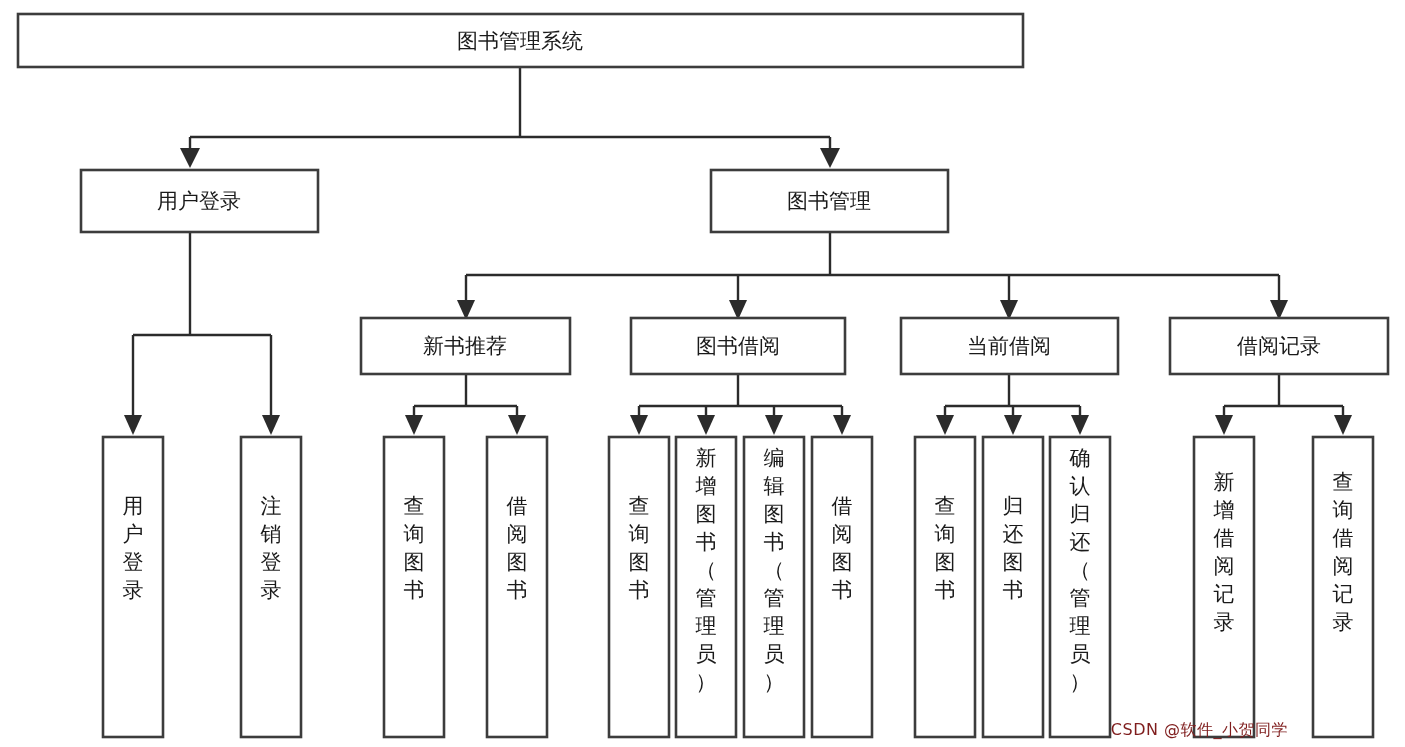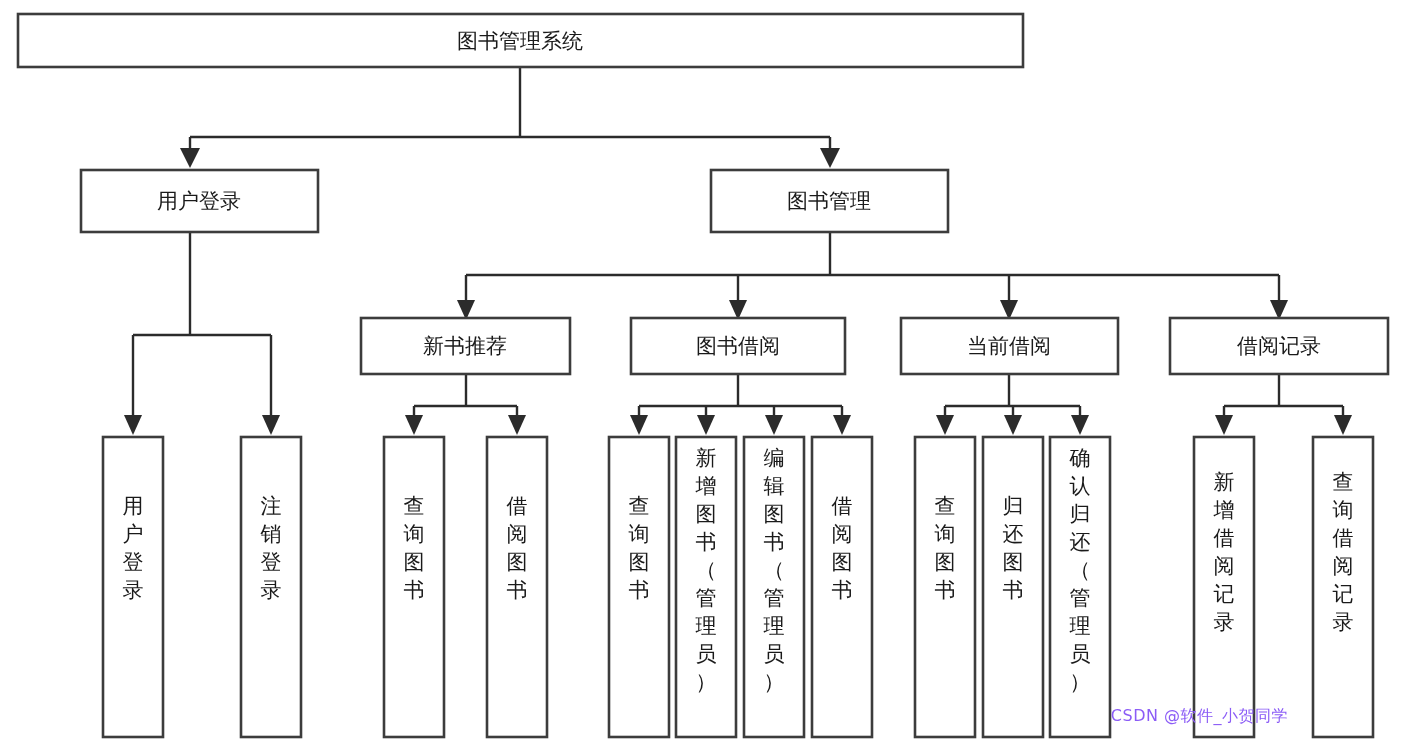--- a/index.html
+++ b/index.html
@@ -49,24 +49,24 @@
     stroke-width: 2.4;
     fill: none;
   }
   .arrow-head {
     fill: #2b2b2b;
     stroke: none;
   }
   .watermark {
     position: absolute;
     right: 8px;
-    bottom: 20px;
+    bottom: 6px;
     font-family: "DejaVu Sans", "Liberation Sans", sans-serif;
     font-size: 16px;
-    color: #8b5cf6;
+    color: #7f1d1d;
     white-space: nowrap;
     letter-spacing: 0.5px;
     user-select: none;
   }
 </style>
 </head>
 <body>
 
 <div id="diagram-root">
 

